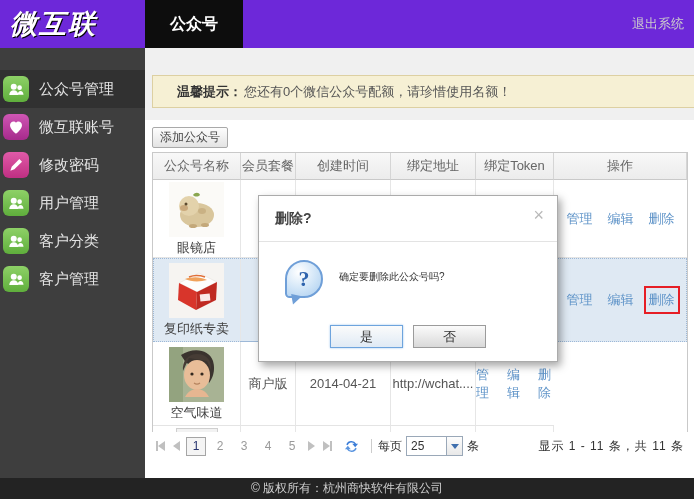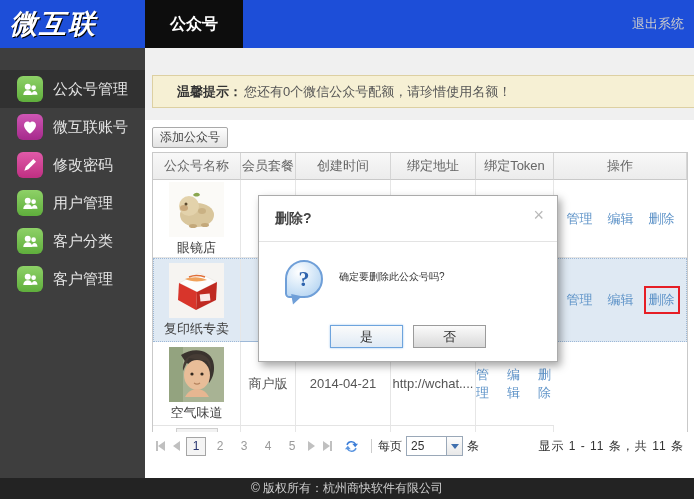--- a/index.html
+++ b/index.html
@@ -1,28 +1,28 @@
 <!DOCTYPE html>
 <html><head>
 <meta charset="utf-8">
 <style>
   * { margin:0; padding:0; box-sizing:border-box; }
   html,body { width:694px; height:499px; }
   body { font-family:"Liberation Sans","DejaVu Sans",sans-serif; background:#fff; }
   .app { position:relative; width:694px; height:499px; overflow:hidden; background:#fff; }
 
   
-  .topbar { position:absolute; left:0; top:0; width:694px; height:48px; background:#1d4ed8; }
+  .topbar { position:absolute; left:0; top:0; width:694px; height:48px; background:#6d28d9; }
   .logo { position:absolute; left:10px; top:6px; width:130px; color:#fff; font-size:27px; font-weight:bold; font-style:italic; letter-spacing:2px; text-shadow:1px 1px 0 #000; }
   .topbar-tab { position:absolute; left:145px; top:0; width:98px; height:48px; background:#0d0d0d; color:#fff; font-size:16px; font-weight:bold; text-align:center; line-height:48px; cursor:pointer; }
   .logout { position:absolute; right:10px; top:0; height:48px; line-height:48px; color:#cccccc; font-size:13px; cursor:pointer; }
 
   
   .sidebar { position:absolute; left:0; top:48px; width:145px; height:430px; background:#3e3e3e; padding-top:22px; }
-  .side-item { position:relative; height:38px; display:flex; align-items:center; padding-left:17px; cursor:pointer; }
+  .side-item { position:relative; height:38px; display:flex; align-items:center; padding-left:3px; cursor:pointer; }
   .side-item.active { background:#313131; }
   .side-icon { width:26px; height:26px; border-radius:6px; display:flex; align-items:center; justify-content:center; flex:none; }
   .side-icon.green { background:linear-gradient(#8ed167,#5fae3c); }
   .side-icon.magenta { background:linear-gradient(#cf56b4,#a62a8c); }
   .side-icon.pink { background:linear-gradient(#e05aa8,#bf2f82); }
   .side-icon svg { width:18px; height:18px; }
   .side-label { color:#e3e3e3; font-size:15px; margin-left:10px; white-space:nowrap; }
 
   
   .content { position:absolute; left:145px; top:48px; width:549px; height:430px; background:#f0f0f0; }

